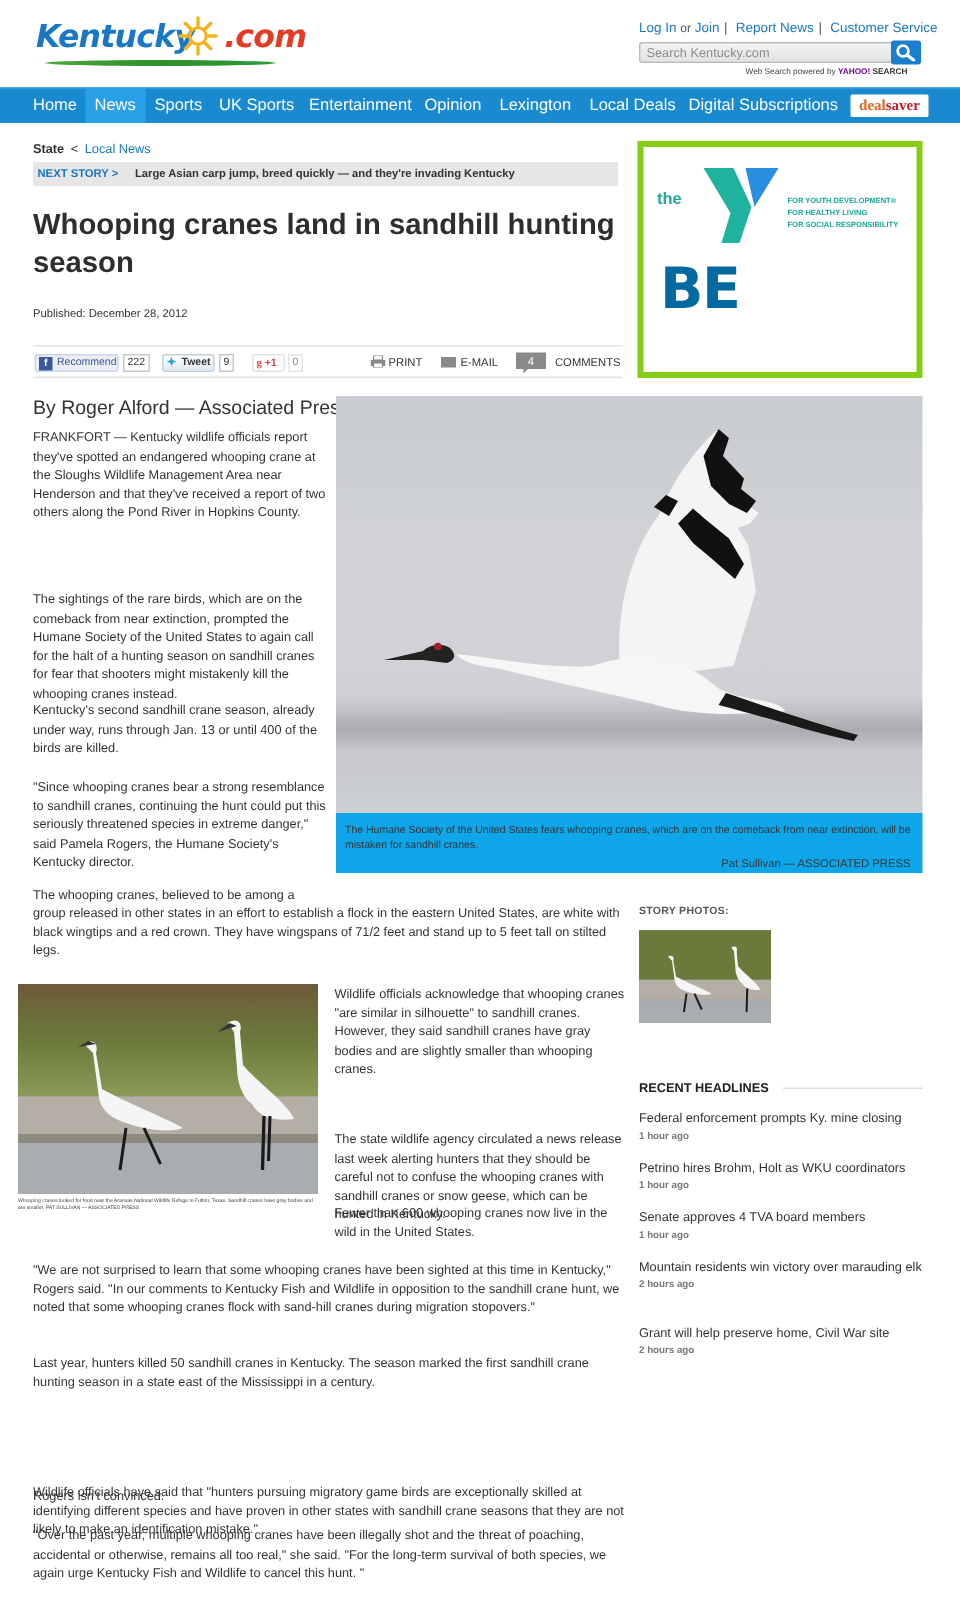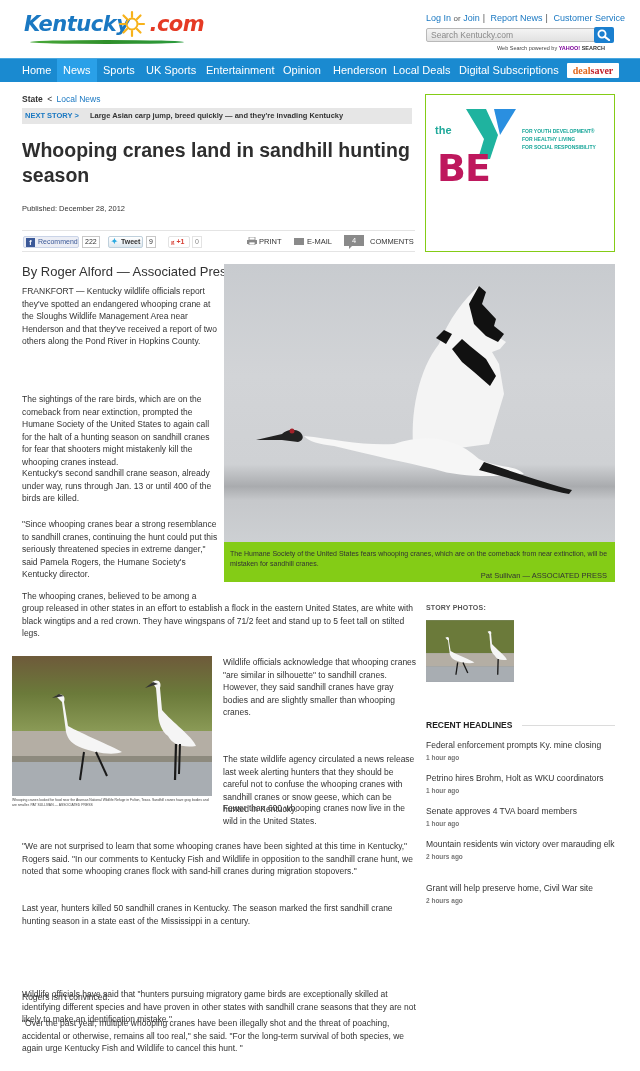--- a/index.html
+++ b/index.html
@@ -55,38 +55,38 @@
   .gp-btn { position: absolute; left: 146px; top: 5px; width: 22px; height: 12px; background: #fff; border: 1px solid #e3e3e3; border-radius: 2px; font-size: 7px; line-height: 10px; color: #d73d32; font-weight: bold; padding-left: 2px; }
   .print { position: absolute; left: 225px; top: 6px; font-size: 7.5px; color: #333; padding-left: 12px; }
   .email { position: absolute; left: 272px; top: 6px; font-size: 7.5px; color: #333; padding-left: 13px; }
   .icon-print { position: absolute; left: 0; top: 0; width: 10px; height: 8px; }
   .icon-mail { position: absolute; left: 0; top: 1px; width: 10px; height: 7px; background: #8a8a8a; }
   .comments-count { position: absolute; left: 322px; top: 4px; width: 20px; height: 11px; background: #8a8a8a; color: #fff; font-size: 7.5px; line-height: 11px; text-align: center; }
   .comments-count::after { content: ""; position: absolute; left: 5px; top: 11px; border-left: 3px solid #8a8a8a; border-right: 3px solid transparent; border-bottom: 3px solid transparent; }
   .comments-lbl { position: absolute; left: 348px; top: 6px; font-size: 7.5px; color: #333; }
 
   
-  .ad { position: absolute; left: 425px; top: 94px; width: 190px; height: 158px; border: 1px solid #84cc16; background: #fff; }
+  .ad { position: absolute; left: 425px; top: 94px; width: 190px; height: 158px; border: 4px solid #84cc16; background: #fff; }
   .ad .the { position: absolute; left: 9px; top: 29px; font-size: 11px; font-weight: bold; color: #20a99a; }
   .ad .y-logo { position: absolute; left: 30px; top: 10px; }
   .ad .tags { position: absolute; left: 96px; top: 32px; font-size: 5px; line-height: 8px; font-weight: bold; color: #1aa79a; }
-  .ad .be { position: absolute; left: 11px; top: 54px; font-size: 38px; line-height: 38px; font-weight: bold; color: #be185d; font-family: "DejaVu Sans", sans-serif; letter-spacing: -1px; }
+  .ad .be { position: absolute; left: 11px; top: 75px; font-size: 38px; line-height: 38px; font-weight: bold; color: #0369a1; font-family: "DejaVu Sans", sans-serif; letter-spacing: -1px; }
   .ad .moved { position: absolute; left: 11px; top: 100px; font-size: 37px; line-height: 38px; font-weight: bold; color: #22b3b0; font-family: "DejaVu Sans", sans-serif; letter-spacing: -1px; }
 
   
   .byline { position: absolute; left: 22px; top: 264px; font-size: 13px; color: #333; }
   .para { position: absolute; font-size: 8.5px; line-height: 12.5px; color: #333; }
   .para.narrow { left: 22px; width: 196px; }
   .para.wide { left: 22px; width: 398px; }
   .para.mid { left: 223px; width: 190px; }
 
   
   .main-photo { position: absolute; left: 224px; top: 264px; width: 391px; height: 278px; background: linear-gradient(#c8cbcf 0%, #d2d4d7 40%, #cfd1d4 72%, #a9abae 80%, #c6c8cb 85%, #cdd0d3 100%); overflow: hidden; }
   .main-photo svg { position: absolute; left: 0; top: 0; }
-  .photo-caption-box { position: absolute; left: 224px; top: 542px; width: 391px; height: 40px; background: #84cc16; }
+  .photo-caption-box { position: absolute; left: 224px; top: 542px; width: 391px; height: 40px; background: #0ea5e9; }
   .photo-caption { position: absolute; left: 6px; top: 7px; width: 380px; font-size: 7px; line-height: 9.5px; color: #333; }
   .photo-credit { position: absolute; right: 8px; top: 29px; font-size: 7.5px; color: #333; }
 
   
   .photo2 { position: absolute; left: 12px; top: 656px; width: 200px; height: 140px; overflow: hidden; background: #9ba0a6; }
   .photo2-caption { position: absolute; left: 12px; top: 798px; width: 200px; font-size: 3.4px; line-height: 4.5px; color: #444; }
 
   
   .story-photos-lbl { position: absolute; left: 426px; top: 604px; font-size: 7px; font-weight: bold; color: #555; letter-spacing: 0.2px; }
   .thumb { position: absolute; left: 426px; top: 620px; width: 88px; height: 62px; overflow: hidden; background: #9ba0a6; }
@@ -141,21 +141,21 @@
   </div>
 </div>
 
 <div class="nav">
   <div class="nav-item" style="left:16px;">Home</div>
   <div class="nav-item active" style="left:57px;text-align:center;">News</div>
   <div class="nav-item" style="left:97px;">Sports</div>
   <div class="nav-item" style="left:140px;">UK Sports</div>
   <div class="nav-item" style="left:200px;">Entertainment</div>
   <div class="nav-item" style="left:277px;">Opinion</div>
-  <div class="nav-item" style="left:327px;">Henderson</div>
+  <div class="nav-item" style="left:327px;">Lexington</div>
   <div class="nav-item" style="left:387px;">Local Deals</div>
   <div class="nav-item" style="left:453px;">Digital Subscriptions</div>
   <div class="dealsaver"><span class="d1">deal</span><span class="d2">saver</span></div>
 </div>
 
 <div class="crumb">
   <span class="state">State</span>
   <span class="lt">&lt;</span>
   <a>Local News</a>
 </div>

